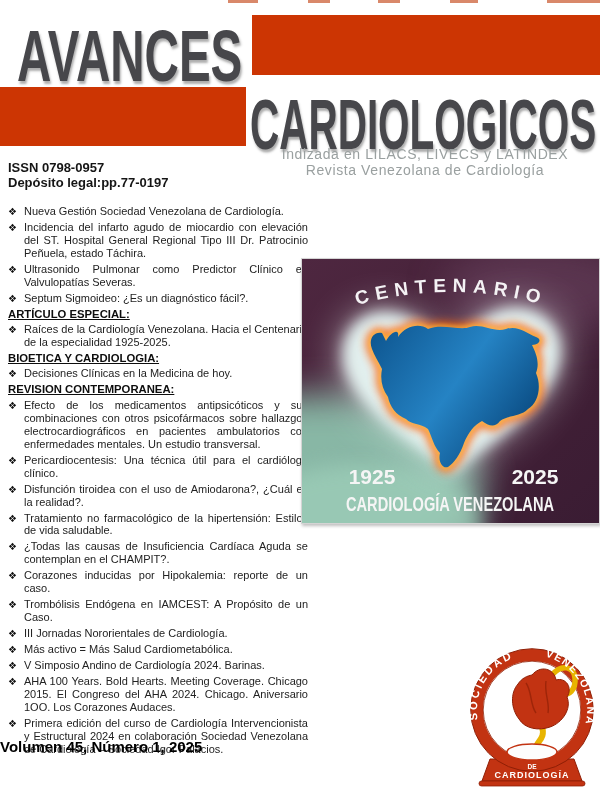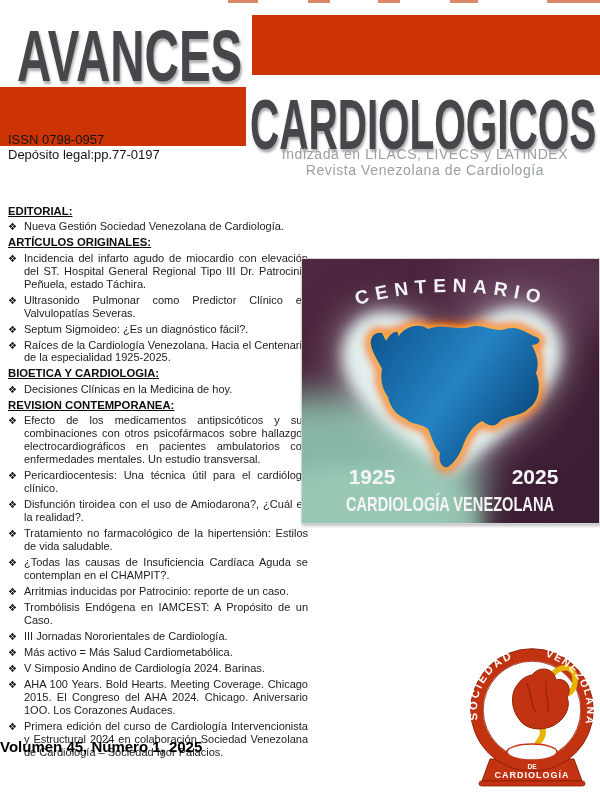--- a/index.html
+++ b/index.html
@@ -8,21 +8,21 @@
 
   
   .edge-dash{position:absolute;top:0;height:3px;background:#d06a45;opacity:.8;}
   .band{position:absolute;background:#cc3503;}
   .band-top{left:252px;top:15px;width:348px;height:60px;}
   .band-left{left:0;top:87px;width:246px;height:59px;}
   .mast-title{position:absolute;color:#47474b;font-weight:bold;line-height:1;white-space:nowrap;
               transform-origin:left top;text-shadow:2px 3px 3px rgba(40,40,40,.38);}
   .t1{left:17px;top:20px;font-size:72px;transform:scaleX(0.66);}
   .t2{left:250px;top:90px;font-size:70px;transform:scaleX(0.578);}
-  .issn-block{position:absolute;left:8px;top:132px;font-size:13px;font-weight:normal;color:#151515;line-height:15px;}
+  .issn-block{position:absolute;left:8px;top:160px;font-size:13px;font-weight:bold;color:#151515;line-height:15px;}
   .tagline{position:absolute;left:250px;top:147px;width:350px;text-align:center;
            color:#9aa0a0;font-size:14px;letter-spacing:.6px;line-height:15.5px;}
 
   
   .toc{position:absolute;left:8px;top:203px;width:300px;font-size:11px;line-height:1.18;color:#222;}
   .toc-heading{font-weight:bold;text-decoration:underline;color:#0d0d0d;margin:2px 0 1px;font-size:11.3px;}
   .toc-item{display:flex;gap:7px;margin:2px 0 3px;}
   .bullet{flex:0 0 auto;font-size:10px;line-height:12px;margin-top:1px;color:#111;}
   .itxt{flex:1;text-align:justify;}
 
@@ -58,38 +58,37 @@
     <div>ISSN 0798-0957</div>
     <div>Depósito legal:pp.77-0197</div>
   </div>
 
   <div class="tagline">
     <div>Indizada en LILACS, LIVECS y LATINDEX</div>
     <div>Revista Venezolana de Cardiología</div>
   </div>
 
   <div class="toc">
-      <div class="toc-heading">EDITORIAL:</div>
       <div class="toc-item">
         <span class="bullet">❖</span>
         <span class="itxt">Nueva Gestión Sociedad Venezolana de Cardiología.</span>
       </div>
-      <div class="toc-heading">ARTÍCULOS ORIGINALES:</div>
       <div class="toc-item">
         <span class="bullet">❖</span>
         <span class="itxt">Incidencia del infarto agudo de miocardio con elevación del ST. Hospital General Regional Tipo III Dr. Patrocinio Peñuela, estado Táchira.</span>
       </div>
       <div class="toc-item">
         <span class="bullet">❖</span>
         <span class="itxt">Ultrasonido Pulmonar como Predictor Clínico en Valvulopatías Severas.</span>
       </div>
       <div class="toc-item">
         <span class="bullet">❖</span>
         <span class="itxt">Septum Sigmoideo: ¿Es un diagnóstico fácil?.</span>
       </div>
+      <div class="toc-heading">ARTÍCULO ESPECIAL:</div>
       <div class="toc-item">
         <span class="bullet">❖</span>
         <span class="itxt">Raíces de la Cardiología Venezolana.  Hacia el Centenario de la especialidad 1925-2025.</span>
       </div>
       <div class="toc-heading">BIOETICA Y CARDIOLOGIA:</div>
       <div class="toc-item">
         <span class="bullet">❖</span>
         <span class="itxt">Decisiones Clínicas en la Medicina de hoy.</span>
       </div>
       <div class="toc-heading">REVISION CONTEMPORANEA:</div>
@@ -108,21 +107,21 @@
       <div class="toc-item">
         <span class="bullet">❖</span>
         <span class="itxt">Tratamiento no farmacológico de la hipertensión: Estilos de vida saludable.</span>
       </div>
       <div class="toc-item">
         <span class="bullet">❖</span>
         <span class="itxt">¿Todas las causas de Insuficiencia Cardíaca Aguda se contemplan en el CHAMPIT?.</span>
       </div>
       <div class="toc-item">
         <span class="bullet">❖</span>
-        <span class="itxt">Arritmias inducidas por Patrocinio: reporte de un caso.</span>
+        <span class="itxt">Corazones inducidas por Hipokalemia: reporte de un caso.</span>
       </div>
       <div class="toc-item">
         <span class="bullet">❖</span>
         <span class="itxt">Trombólisis Endógena en IAMCEST: A Propósito de un Caso.</span>
       </div>
       <div class="toc-item">
         <span class="bullet">❖</span>
         <span class="itxt">III Jornadas Nororientales de Cardiología.</span>
       </div>
       <div class="toc-item">

